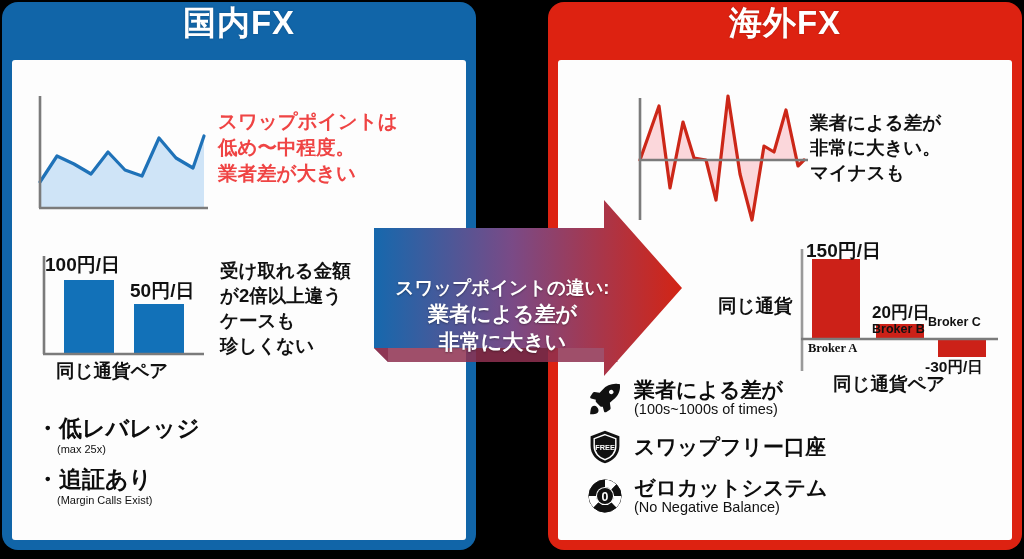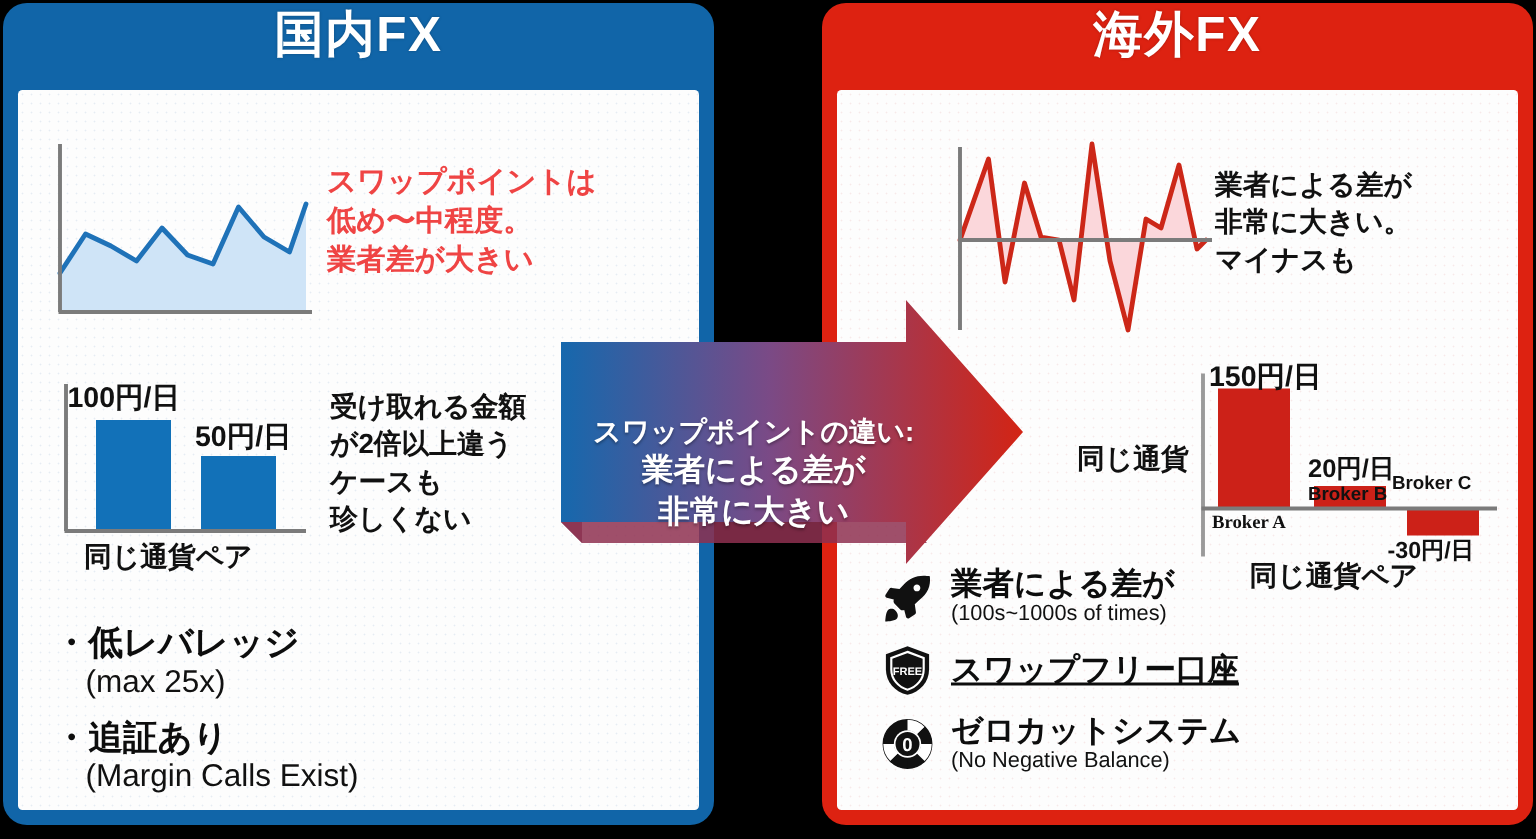--- a/index.html
+++ b/index.html
@@ -49,21 +49,21 @@
   #domestic-line-caption { left: 218px; top: 108px; font-size: 19.5px; line-height: 1.34; font-weight: bold; color:#ef4444; }
   #overseas-line-caption { left: 810px; top: 110px; font-size: 18.5px; line-height: 1.36; font-weight: bold; color:#111; }
 
   
   #domestic-bar-caption { left: 220px; top: 258px; font-size: 18.5px; line-height: 1.36; font-weight: bold; color:#111; }
 
   
   #domestic-bullets { left: 36px; top: 416px; }
   .bullet-row { margin-bottom: 12px; }
   .bullet-main { font-size: 23px; font-weight: bold; color:#0d0d0d; line-height:1.12; }
-  .bullet-sub  { font-size: 21px; color:#111; margin-left: 21px; margin-top: 1px; }
+  .bullet-sub  { font-size: 11px; color:#111; margin-left: 21px; margin-top: 1px; }
 
   
   #overseas-features { position:absolute; left: 585px; top: 378px; width: 330px; }
   .feature-row { display: flex; align-items: center; margin-bottom: 9px; }
   .feature-icon { width: 40px; height: 40px; flex: 0 0 40px; margin-right: 9px; display:flex; align-items:center; justify-content:center;}
   .feature-text .ft-main { font-size: 21px; font-weight: bold; color:#0d0d0d; line-height: 1.1; }
   .feature-text .ft-sub  { font-size: 14.5px; color:#111; line-height: 1.15; }
 
   
   .axis-label { position: absolute; font-weight: bold; color: #111; }
@@ -190,21 +190,21 @@
 
     <div class="feature-row">
       <span class="feature-icon">
         <svg viewBox="0 0 40 40" width="36" height="36">
           <path d="M20 2 L36 8 v11c0 9.4-6.6 16.8-16 19C10.6 35.8 4 28.4 4 19V8z" fill="#111"></path>
           <path d="M20 6.2 L32 10.7v8.3c0 7.4-5.1 13.3-12 15.2-6.9-1.9-12-7.8-12-15.2v-8.3z" fill="none" stroke="#fff" stroke-width="1.6"></path>
           <text x="20" y="23" font-family="Liberation Sans, sans-serif" font-size="8.2" font-weight="bold" fill="#fff" text-anchor="middle">FREE</text>
         </svg>
       </span>
       <span class="feature-text">
-        <span class="ft-main" style="display:block;text-decoration:underline;">スワップフリー口座</span>
+        <span class="ft-main" style="display:block;">スワップフリー口座</span>
       </span>
     </div>
 
     <div class="feature-row">
       <span class="feature-icon">
         <svg viewBox="0 0 40 40" width="38" height="38">
           <circle cx="20" cy="20" r="17" fill="#111"></circle>
           <circle cx="20" cy="20" r="17" fill="none" stroke="#111" stroke-width="1"></circle>
           <path d="M20 3a17 17 0 0 1 12 5l-5.4 5.4A9.4 9.4 0 0 0 20 10.6z" fill="#fff"></path>
           <path d="M32 8a17 17 0 0 1 5 12h-7.6a9.4 9.4 0 0 0-2.8-6.6z" fill="#111"></path>

